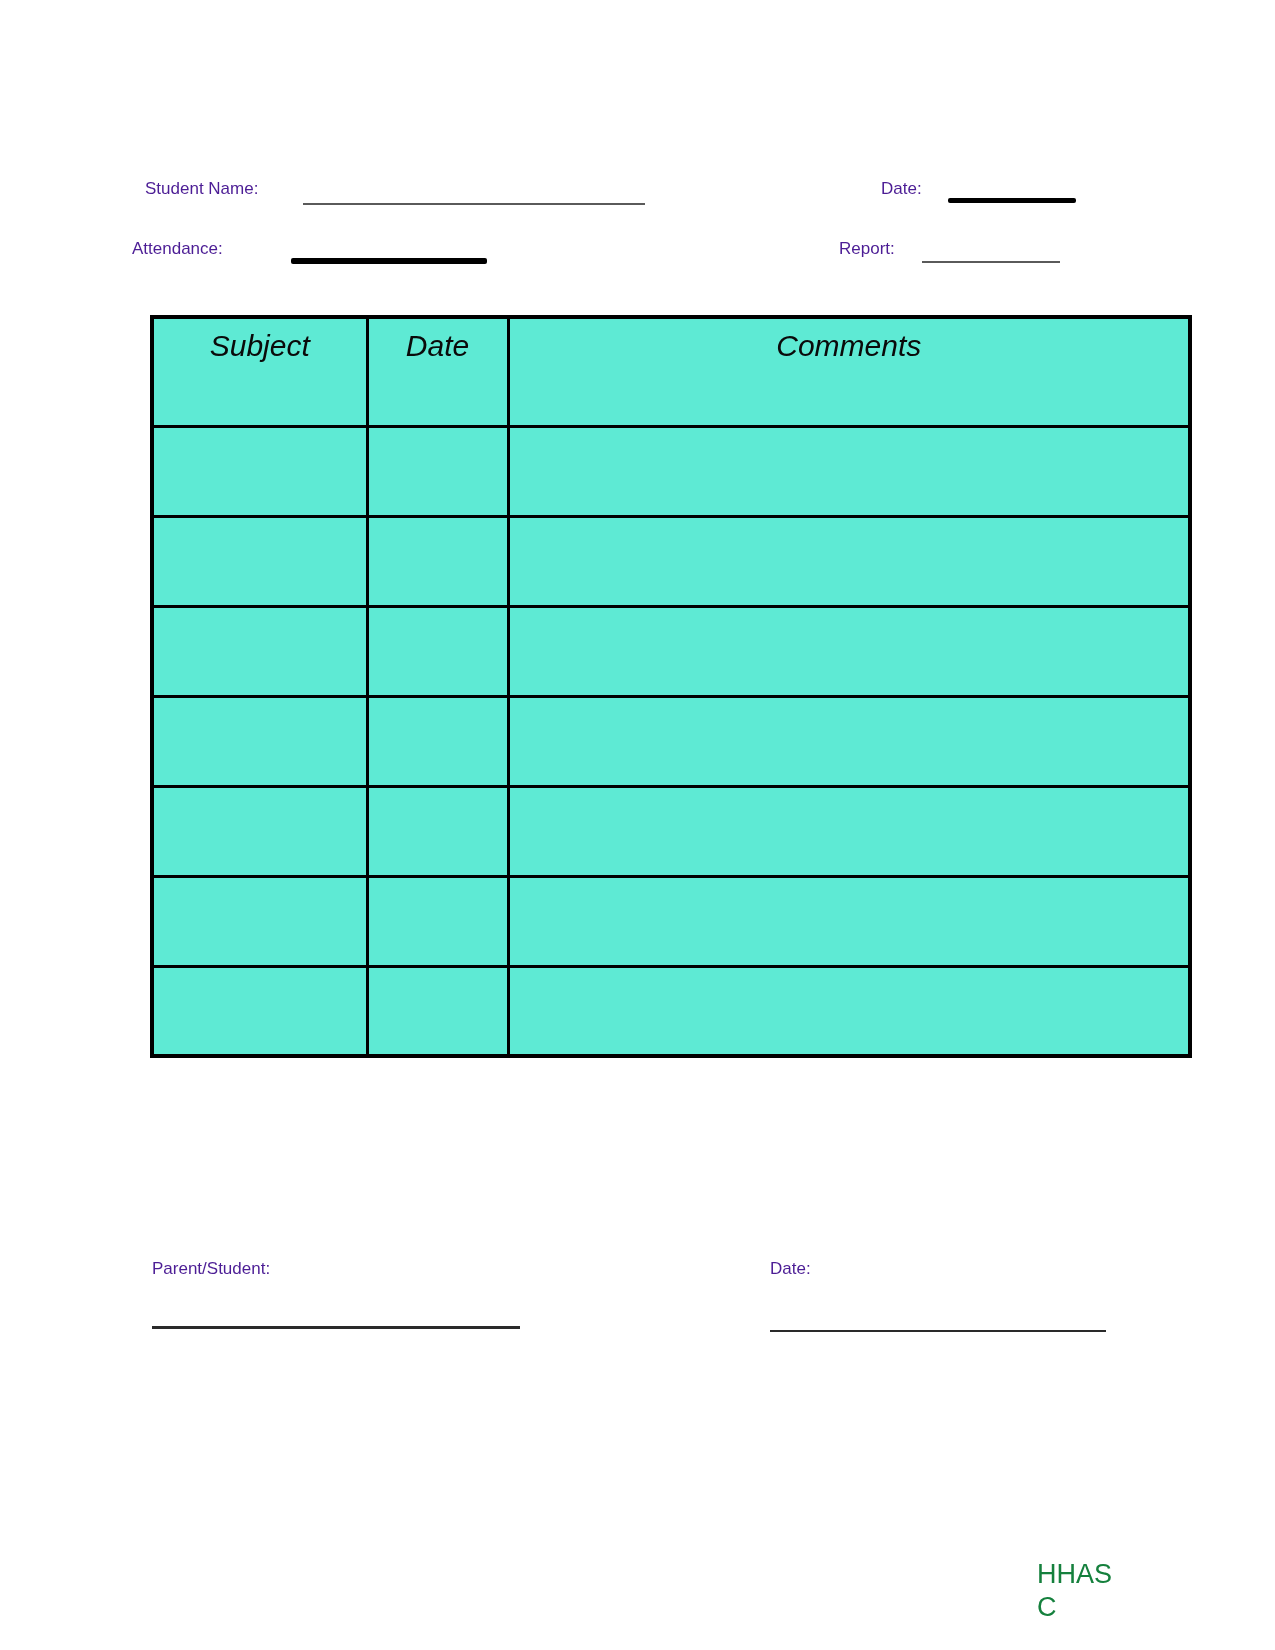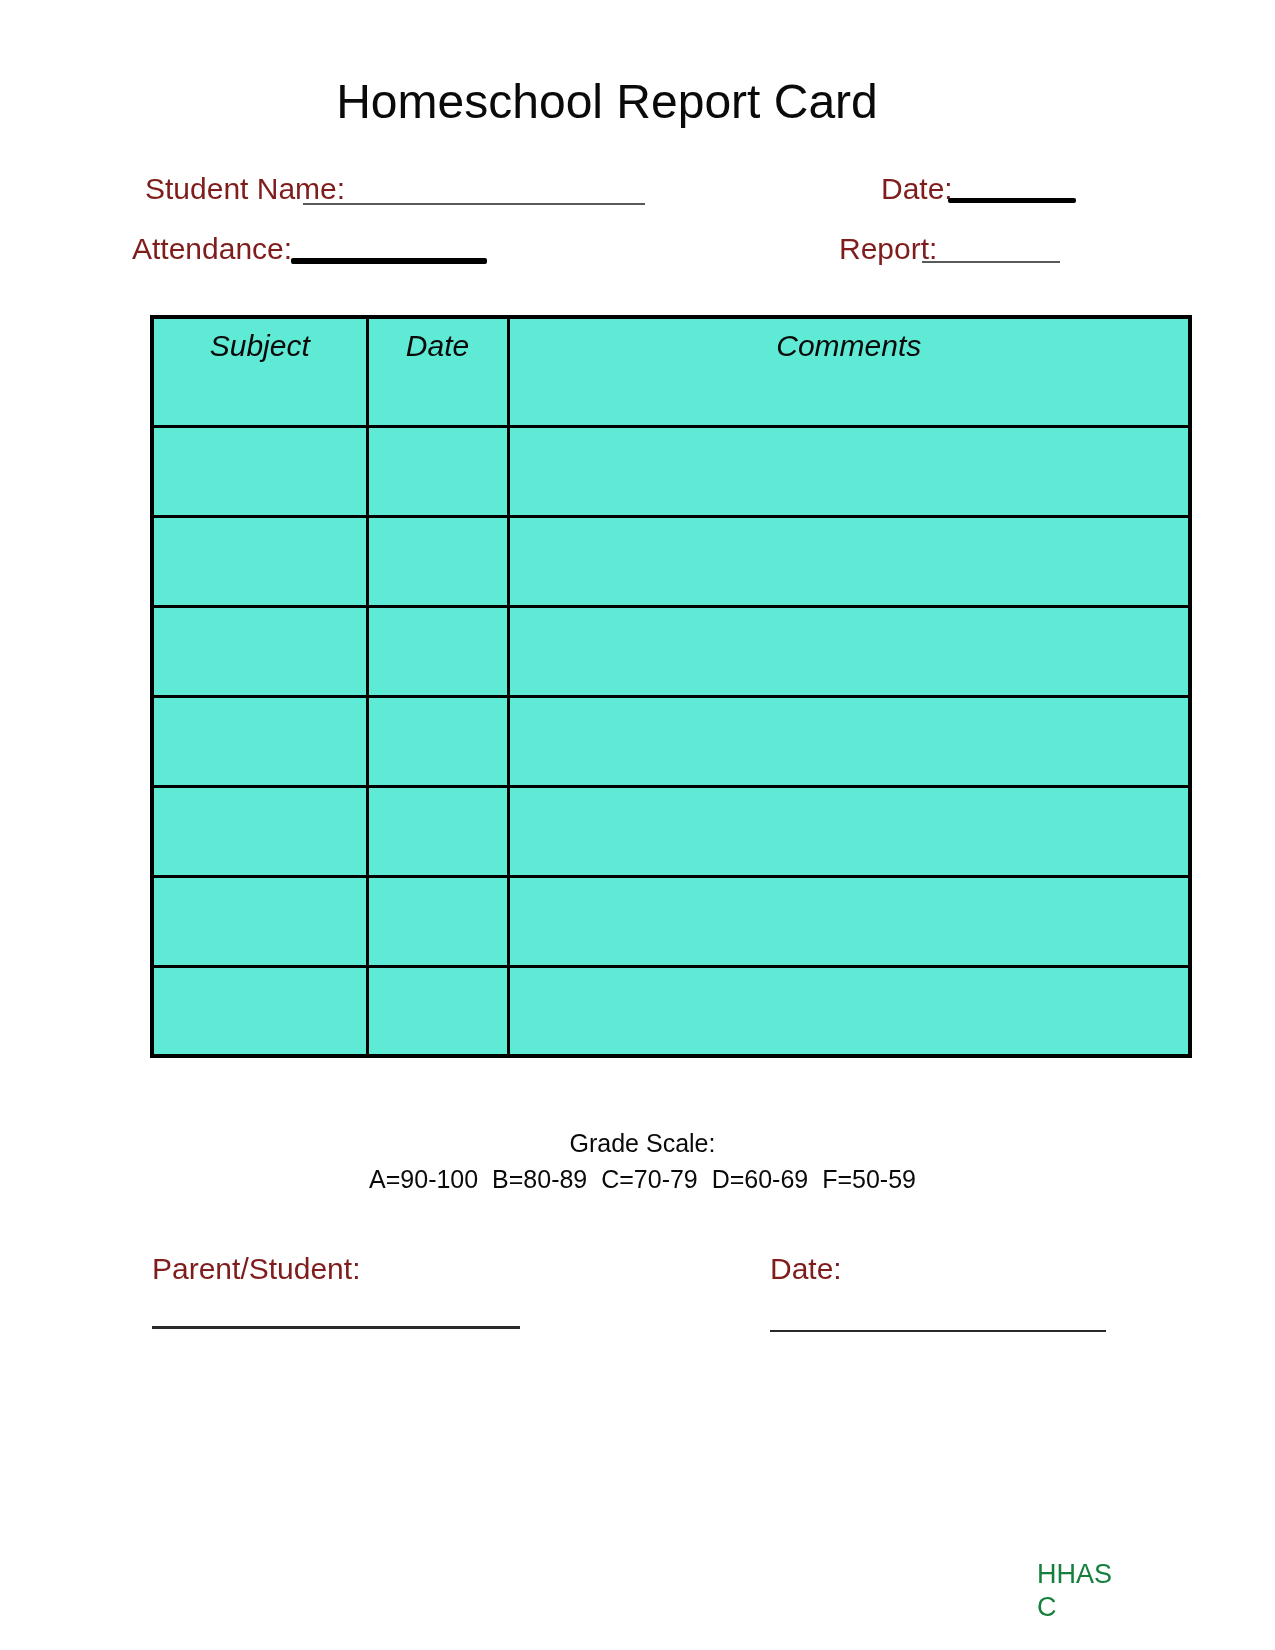--- a/index.html
+++ b/index.html
@@ -19,23 +19,23 @@
     left: 0;
     width: 1214px;
     text-align: center;
     font-size: 48px;
     font-weight: 400;
     color: #0a0a0a;
     line-height: 1.25;
   }
   .label {
     position: absolute;
-    font-size: 30px;
+    font-size: 17px;
     line-height: 30px;
-    color: #7f1d1d;
+    color: #4c1d95;
     white-space: nowrap;
   }
   .line { position: absolute; }
   .line-thin  { height: 2px; background: #5a5a5a; }
   .line-thick { height: 5px; background: #000000; border-radius: 2px; }
   .line-sig   { height: 3px; background: #2a2a2a; }
 
   table.grades {
     position: absolute;
     left: 150px;
@@ -80,21 +80,20 @@
     font-size: 27px;
     line-height: 33px;
     color: #15803d;
   }
 </style>
 </head>
 <body>
 
 <div class="page">
 
-  <div class="title">Homeschool Report Card</div>
 
   <div class="label" style="left:145px; top:174px;">Student Name:</div>
   <div class="line line-thin" style="left:303px; top:203px; width:342px;"></div>
 
   <div class="label" style="left:881px; top:174px;">Date:</div>
   <div class="line line-thick" style="left:948px; top:198px; width:128px;"></div>
 
   <div class="label" style="left:132px; top:234px;">Attendance:</div>
   <div class="line line-thick" style="left:291px; top:258px; width:196px; height:6px;"></div>
 
@@ -146,22 +145,20 @@
           <td></td>
         </tr>
         <tr>
           <td></td>
           <td></td>
           <td></td>
         </tr>
       </tbody>
   </table>
 
-  <div class="scale-heading">Grade Scale:</div>
-  <div class="scale-values">A=90-100  B=80-89  C=70-79  D=60-69  F=50-59</div>
 
   <div class="label" style="left:152px; top:1254px;">Parent/Student:</div>
   <div class="label" style="left:770px; top:1254px;">Date:</div>
   <div class="line line-sig" style="left:152px; top:1326px; width:368px;"></div>
   <div class="line line-sig" style="left:770px; top:1330px; width:336px; height:2px;"></div>
 
   <div class="watermark">
     <div>HHAS</div>
     <div>C</div>
   </div>

